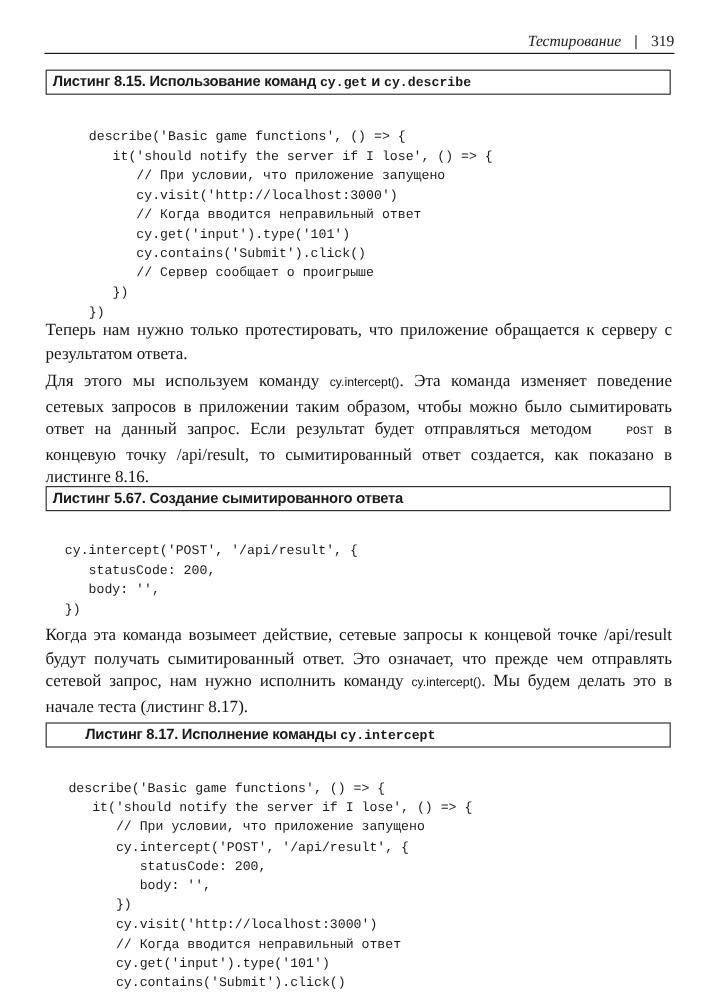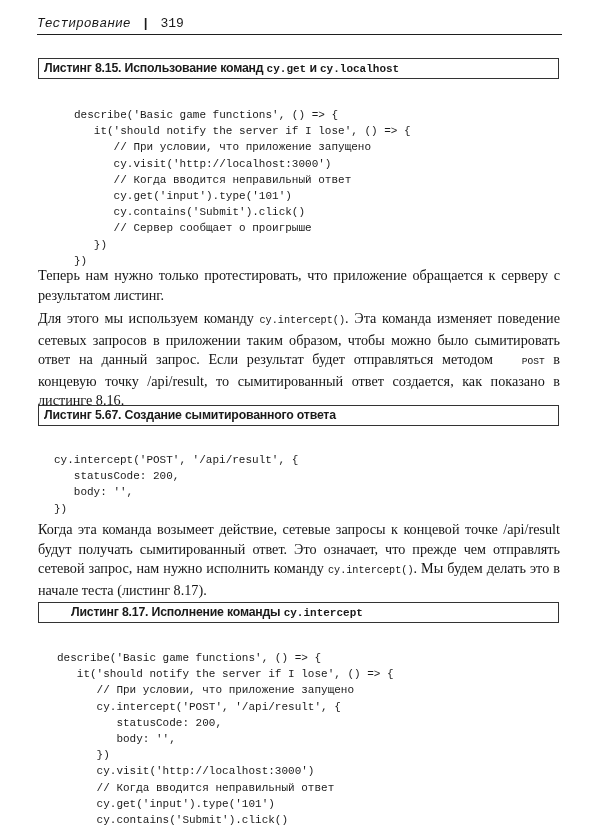--- a/index.html
+++ b/index.html
@@ -1,21 +1,21 @@
 <!DOCTYPE html>
 <html><head>
 <meta charset="utf-8">
 <style>
   html, body { margin: 0; padding: 0; background: #ffffff; }
   body { width: 600px; height: 840px; position: relative; overflow: hidden; color: #1a1a1a; }
   .running-head {
-    position: absolute; left: 37px; top: 15px; width: 525px; height: 19px;
+    position: absolute; left: 37px; top: 25px; width: 525px; height: 19px;
     border-bottom: 1.5px solid #1e1e1e;
-    font-family: Liberation Mono, monospace; font-size: 13px;
-    text-align: left; line-height: 17px;
+    font-family: Liberation Serif, serif; font-size: 13px;
+    text-align: right; line-height: 17px;
   }
   .running-head .section { font-style: italic; }
   .running-head .sep { display: inline-block; margin: 0 11px; font-weight: bold; }
   .running-head .page { }
   .listing-box {
     position: absolute; left: 38px; width: 521px; height: 21px;
     border: 1px solid #333; border-top-width: 1.3px;
     box-sizing: border-box;
     font-family: "Liberation Sans", sans-serif; font-weight: bold; font-size: 12.3px;
     line-height: 19px; padding-left: 5px; letter-spacing: -0.2px;
@@ -24,45 +24,45 @@
   .code {
     position: absolute; margin: 16px;
     font-family: "Liberation Mono", monospace; font-size: 11px;
     line-height: 16.2px; white-space: pre; color: #1a1a1a;
   }
   .para {
     position: absolute; left: 38px; width: 522px; margin: 0;
     font-family: "Liberation Serif", serif; font-size: 14.2px;
     line-height: 19.5px; text-align: justify; color: #141414;
   }
-  .para .mono { font-family: Liberation Mono, monospace; font-size: 10.2px; }
+  .para .mono { font-family: Liberation Sans, sans-serif; font-size: 10.2px; }
   .para .smallcaps { font-family: "Liberation Mono", monospace; font-size: 9.5px; padding-left: 20px; }
 </style>
 </head>
 <body>
 
 <div class="running-head">
   <span class="section">Тестирование</span><span class="sep">|</span><span class="page">319</span>
 </div>
 
 <div class="listing-box" style="top:58px;">
-  <span>Листинг 8.15. Использование команд </span><span class="mono">cy.get</span><span> и </span><span class="mono">cy.localhost</span>
+  <span>Листинг 8.15. Использование команд </span><span class="mono">cy.get</span><span> и </span><span class="mono">cy.describe</span>
 </div>
 <pre class="code" style="left:58px; top:91px;">describe('Basic game functions', () =&gt; {
    it('should notify the server if I lose', () =&gt; {
       // При условии, что приложение запущено
       cy.visit('http://localhost:3000')
       // Когда вводится неправильный ответ
       cy.get('input').type('101')
       cy.contains('Submit').click()
       // Сервер сообщает о проигрыше
    })
 })</pre>
 
-<p class="para" style="top:266px;">Теперь нам нужно только протестировать, что приложение обращается к серверу с результатом листинг.</p>
+<p class="para" style="top:266px;">Теперь нам нужно только протестировать, что приложение обращается к серверу с результатом ответа.</p>
 
 <p class="para" style="top:309px;"><span>Для этого мы используем команду </span><span class="mono">cy.intercept()</span><span>. Эта команда изменяет поведение сетевых запросов в приложении таким образом, чтобы можно было сымитировать ответ на данный запрос. Если результат будет отправляться методом </span><span class="smallcaps">POST</span><span> в концевую точку /api/result, то сымитированный ответ создается, как показано в листинге 8.16.</span></p>
 
 <div class="listing-box" style="top:405px;">
   <span>Листинг 5.67. Создание сымитированного ответа</span>
 </div>
 <pre class="code" style="left:38px; top:436px;">cy.intercept('POST', '/api/result', {
    statusCode: 200,
    body: '',
 })</pre>

